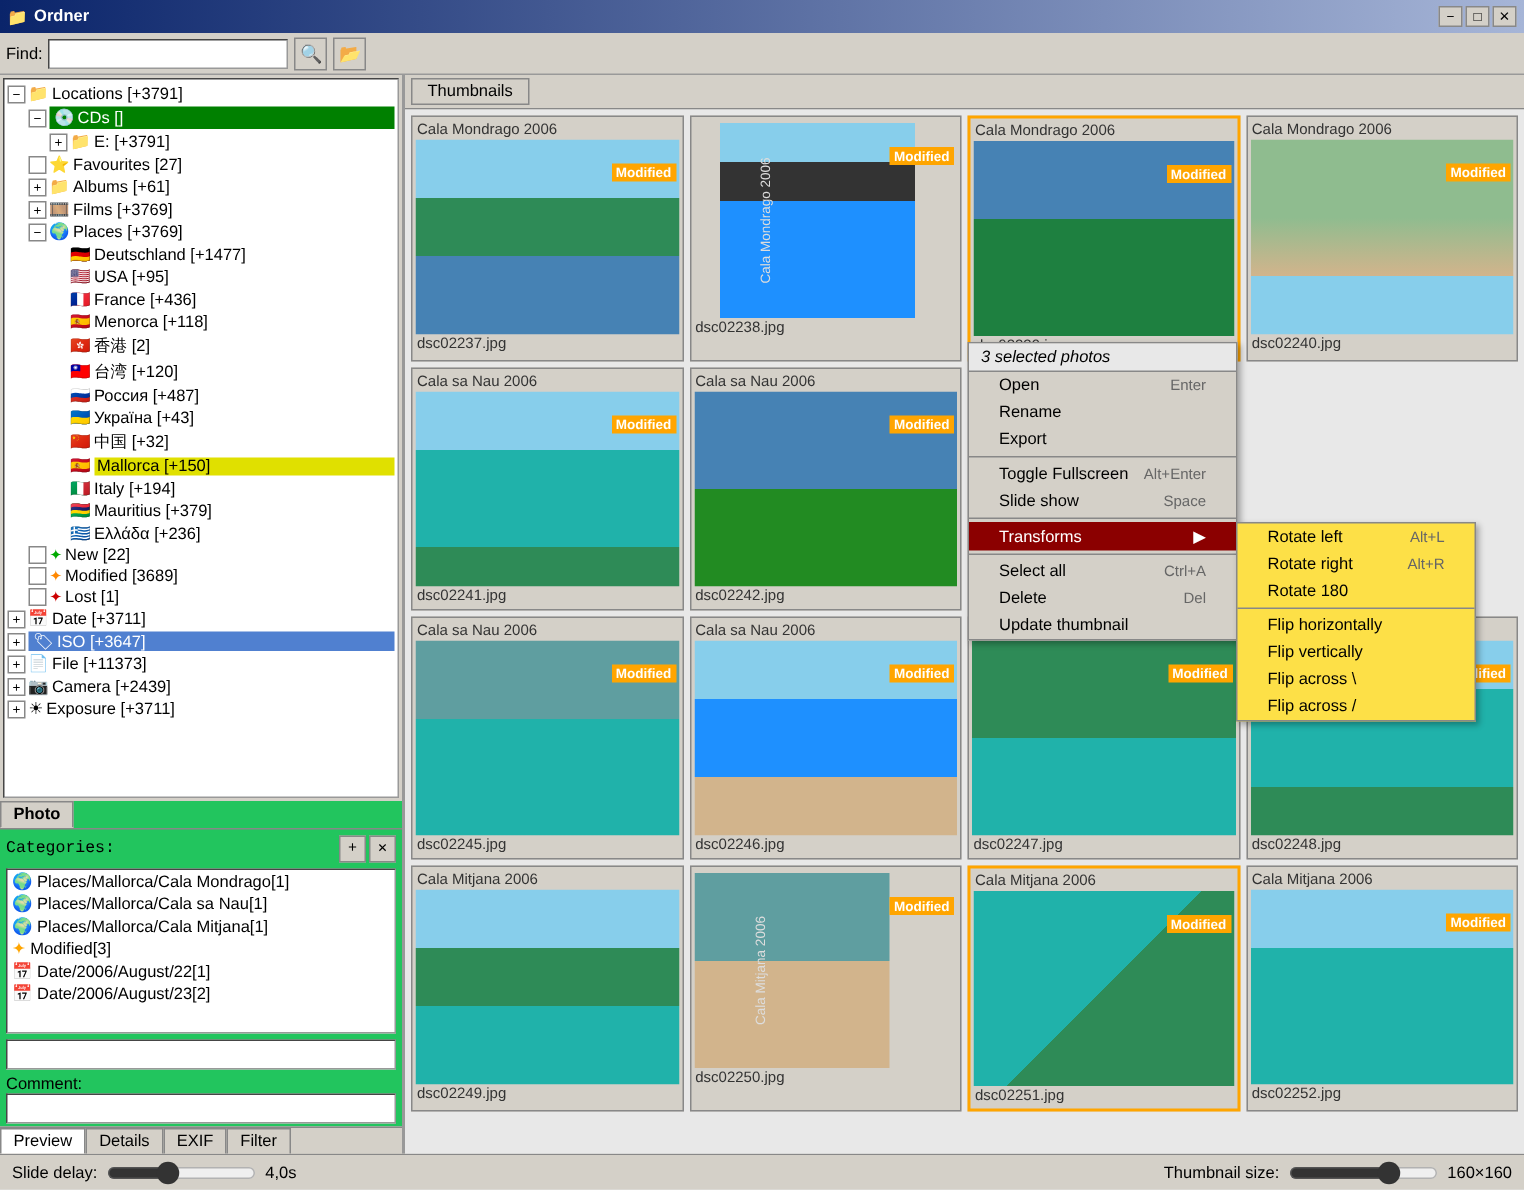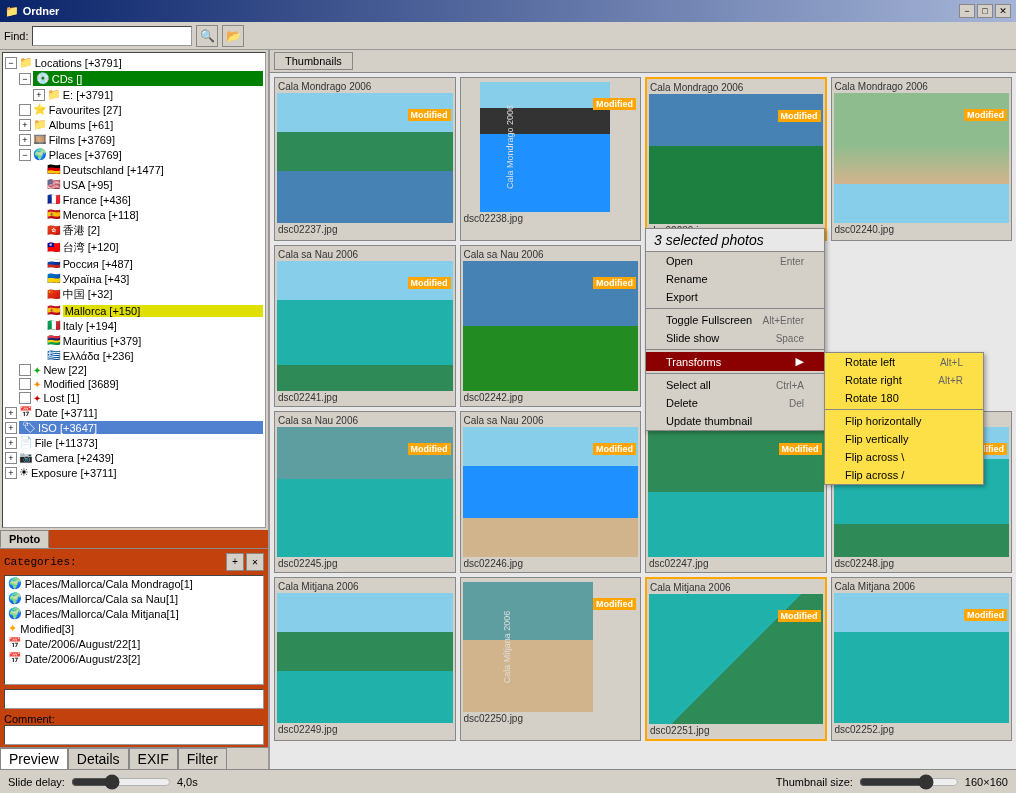--- a/index.html
+++ b/index.html
@@ -22,35 +22,35 @@
     
     
     .left-panel { width: 270px; border-right: 2px solid #999; background: #d4d0c8; display: flex; flex-direction: column; }
     
     
     .tree-area { flex: 1; overflow: auto; background: white; border: 1px inset #999; margin: 2px; padding: 2px; font-size: 11px; }
     .tree-item { display: flex; align-items: center; gap: 2px; padding: 1px 0; cursor: pointer; white-space: nowrap; }
     .tree-expand { width: 12px; height: 12px; border: 1px solid #888; background: white; display: inline-flex; align-items: center; justify-content: center; font-size: 9px; cursor: pointer; flex-shrink: 0; }
     
     
-    .photo-panel { background: #c2410c; }
+    .photo-panel { background: #22c55e; }
     .photo-tabs { display: flex; border-bottom: 1px solid #888; }
     .photo-tab { padding: 2px 8px; border: 1px solid #888; border-bottom: none; background: #d4d0c8; cursor: pointer; font-size: 11px; }
     .photo-tab.active { background: #d4d0c8; border-bottom: 1px solid #d4d0c8; font-weight: bold; }
     .categories-section { padding: 2px 4px; }
     .categories-header { display: flex; justify-content: space-between; align-items: center; font-size: 11px; padding: 2px 0; font-family: Liberation Mono, monospace; }
     .categories-list { background: white; border: 1px inset #999; height: 110px; overflow-y: scroll; margin: 2px 0; font-size: 11px; }
     .cat-item { display: flex; align-items: center; gap: 3px; padding: 1px 3px; cursor: pointer; }
     .comment-section { padding: 2px 4px; }
     .comment-label { font-size: 11px; }
     .comment-input { width: 100%; height: 20px; border: 1px inset #999; background: white; font-size: 11px; }
     
     
     .bottom-tabs { display: flex; border-top: 1px solid #888; background: #d4d0c8; }
-    .bottom-tab { padding: 2px 8px; border: 1px solid #888; border-bottom: none; background: #d4d0c8; cursor: pointer; font-size: 14px; }
+    .bottom-tab { padding: 2px 8px; border: 1px solid #888; border-bottom: none; background: #d4d0c8; cursor: pointer; font-size: 11px; }
     .bottom-tab.active { background: white; }
     
     
     .right-panel { flex: 1; display: flex; flex-direction: column; background: #e8e8e8; }
     .thumbnails-tab-bar { background: #d4d0c8; border-bottom: 1px solid #888; padding: 2px 4px; }
     .thumbnails-tab { display: inline-block; padding: 2px 10px; border: 1px solid #888; background: #d4d0c8; font-size: 11px; }
     .thumbnails-area { flex: 1; overflow: auto; background: #e8e8e8; padding: 4px; position: relative; }
     .thumb-grid { display: grid; grid-template-columns: repeat(4, 1fr); gap: 4px; }
     
     .thumb-item { background: #d4d0c8; border: 1px solid #888; padding: 2px; cursor: pointer; position: relative; display: flex; flex-direction: column; align-items: center; }
@@ -60,21 +60,21 @@
     
     .modified-badge { position: absolute; top: 16px; right: 2px; background: orange; color: white; font-size: 9px; padding: 1px 3px; font-weight: bold; z-index: 2; }
     
     
     .status-bar { background: #d4d0c8; border-top: 1px solid #888; display: flex; align-items: center; padding: 2px 8px; gap: 10px; height: 24px; font-size: 11px; }
     .status-slider { width: 100px; accent-color: #333; }
     .status-section { display: flex; align-items: center; gap: 6px; }
     
     
     .context-menu { position: absolute; top: 220px; left: 655px; background: #d4d0c8; border: 1px solid #888; box-shadow: 2px 2px 4px rgba(0,0,0,0.3); z-index: 100; min-width: 180px; font-size: 11px; }
-    .context-menu-header { background: #e8e8e8; padding: 3px 8px; border-bottom: 1px solid #888; font-size: 14px; font-style: italic; }
+    .context-menu-header { background: #e8e8e8; padding: 3px 8px; border-bottom: 1px solid #888; font-size: 11px; font-style: italic; }
     .cm-item { padding: 3px 20px; cursor: pointer; display: flex; justify-content: space-between; align-items: center; white-space: nowrap; }
     .cm-item.highlighted { background: #8b0000; color: white; }
     .cm-separator { border-top: 1px solid #888; margin: 2px 0; }
     .cm-shortcut { color: #666; font-size: 10px; }
     .cm-arrow { margin-left: 10px; }
     
     
     .submenu { position: absolute; left: 100%; top: 0; background: #fde047; border: 1px solid #888; box-shadow: 2px 2px 4px rgba(0,0,0,0.3); min-width: 160px; font-size: 11px; }
     .cm-item-wrapper { position: relative; }
     

